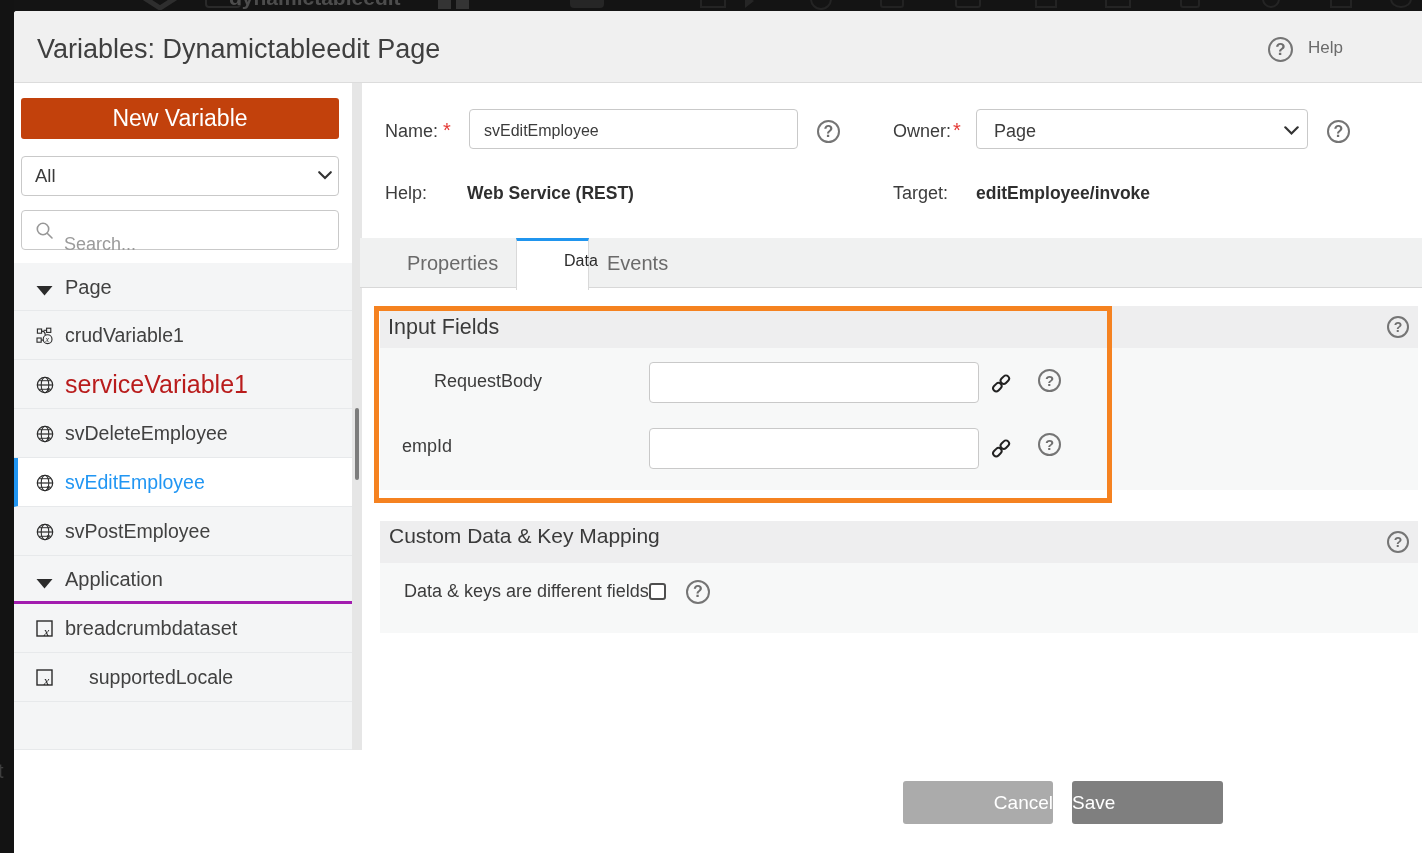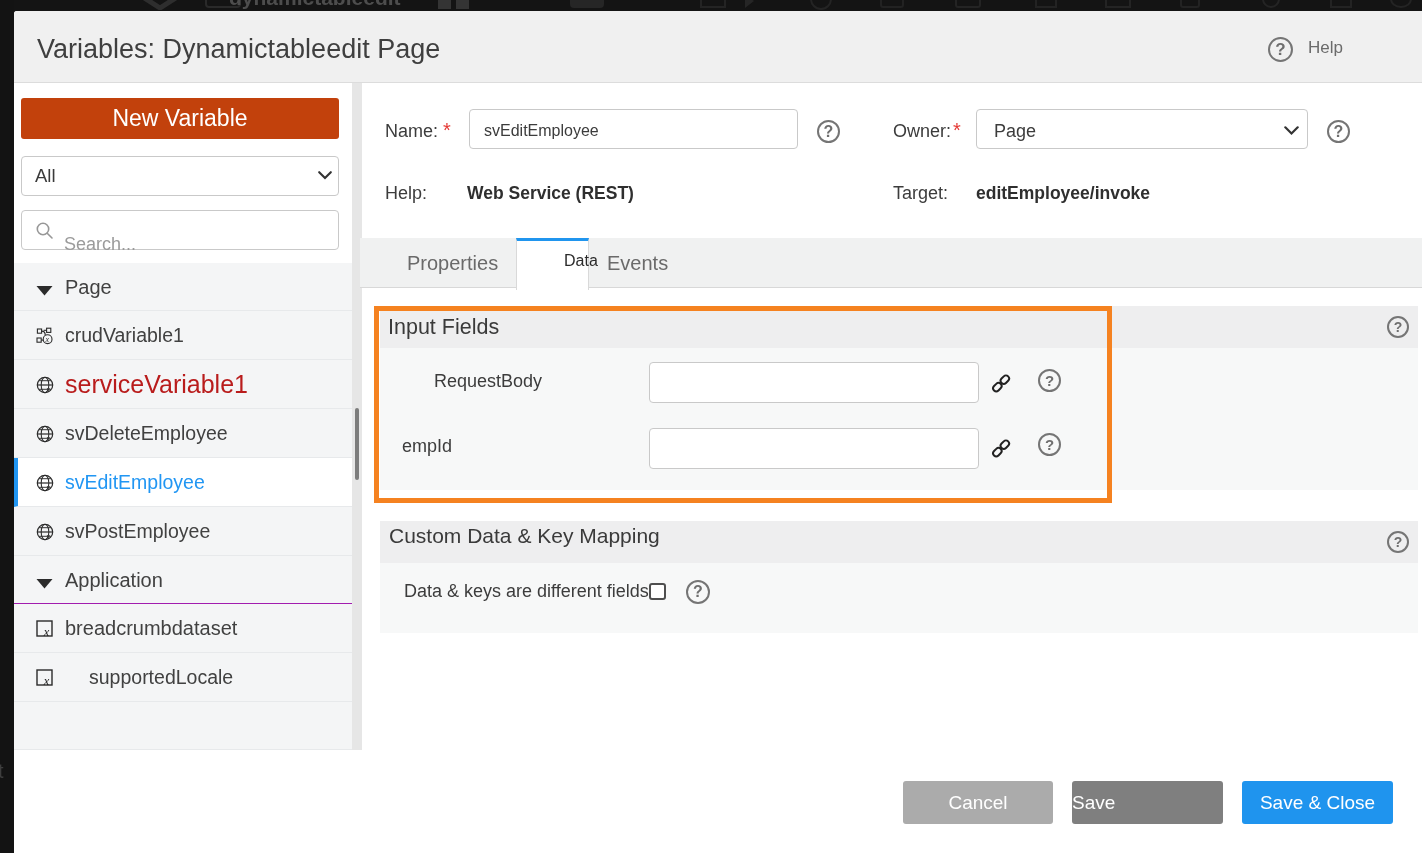--- a/index.html
+++ b/index.html
@@ -133,21 +133,21 @@
               <circle cx="9" cy="9" r="7.7" stroke-width="1.2"></circle>
               <ellipse cx="9" cy="9" rx="3.8" ry="7.7" stroke-width="1.05"></ellipse>
               <line x1="1.3" y1="9" x2="16.7" y2="9" stroke-width="1.2"></line>
               <line x1="3.1" y1="4.7" x2="14.9" y2="4.7" stroke-width="0.95"></line>
               <line x1="3.1" y1="13.3" x2="14.9" y2="13.3" stroke-width="0.95"></line>
             </g>
             <text x="10.3" y="16.3" font-family="Liberation Serif" font-style="italic" font-size="8.5" fill="#2b2b2b">x</text>
           </svg></div>
         <div class="abs" style="left:51px;top:50%;transform:translateY(-50%);font-size:19.5px;color:#414141;">svPostEmployee</div>
       </div>
-      <div class="abs" style="left:14px;top:556px;width:338px;height:48px;background:#f4f5f6;border-bottom:1px solid #a21caf;">
+      <div class="abs" style="left:14px;top:556px;width:338px;height:48px;background:#f4f5f6;border-bottom:3px solid #a21caf;">
         <div class="abs" style="left:22px;top:18.5px;"><svg width="17" height="11" viewBox="0 0 17 11">
             <polygon points="0.5,1 16.5,1 8.5,10.5" fill="#2b2b2b"></polygon>
           </svg></div>
         <div class="abs" style="left:51px;top:50%;transform:translateY(-50%);font-size:20px;color:#414141;">Application</div>
       </div>
       <div class="abs" style="left:14px;top:604px;width:338px;height:49px;background:#f4f5f6;border-bottom:1px solid #e7e9eb;">
         <div class="abs" style="left:22px;top:15.5px;"><svg width="17" height="17" viewBox="0 0 17 17">
             <rect x="1" y="1" width="15" height="15" stroke="#2b2b2b" stroke-width="1.4" fill="none"></rect>
             <text x="7.8" y="16" font-family="Liberation Serif" font-style="italic" font-size="12.5" fill="#1f1f1f">x</text>
           </svg></div>
@@ -217,17 +217,16 @@
   <div class="abs" style="left:374px;top:306px;width:738px;height:197px;border:5px solid #f58220;"></div>
 
   <div class="abs" style="left:380px;top:521px;width:1038px;height:42px;background:#eeeeef;"></div>
   <div class="abs" style="left:389px;top:524px;font-size:21px;color:#3a3a3a;">Custom Data &amp; Key Mapping</div>
   <div class="q" style="left:1387px;top:531px;width:22px;height:22px;font-size:14px;line-height:18px;">?</div>
   <div class="abs" style="left:380px;top:563px;width:1038px;height:70px;background:#f7f8f8;"></div>
   <div class="abs" style="left:404px;top:581px;font-size:18px;color:#3c3c3c;">Data &amp; keys are different fields</div>
   <div class="abs" style="left:649px;top:583px;width:17px;height:17px;background:#fff;border:2px solid #4f4f4f;border-radius:3px;"></div>
   <div class="q" style="left:686px;top:580px;width:24px;height:24px;font-size:16px;line-height:20.5px;">?</div>
 
-  <div class="abs" style="left:903px;top:781px;width:150px;height:43px;background:#ababab;border-radius:3px;color:#fff;font-size:19px;line-height:43px;text-align:center;">Cancel</div>
+  <div class="abs" style="left:903px;top:781px;width:150px;height:43px;background:#ababab;border-radius:3px;color:#fff;font-size:19px;line-height:43px;text-align:right;">Cancel</div>
   <div class="abs" style="left:1072px;top:781px;width:151px;height:43px;background:#7f7f7f;border-radius:3px;color:#fff;font-size:19px;line-height:43px;text-align:left;">Save</div>
-  <div class="abs" style="left:1242px;top:781px;width:151px;height:43px;background:#1f94ee;border-radius:3px;color:#fff;font-size:19px;line-height:43px;text-align:center;">Save &amp; Close</div>
 
 </div>
 
 </body></html>

